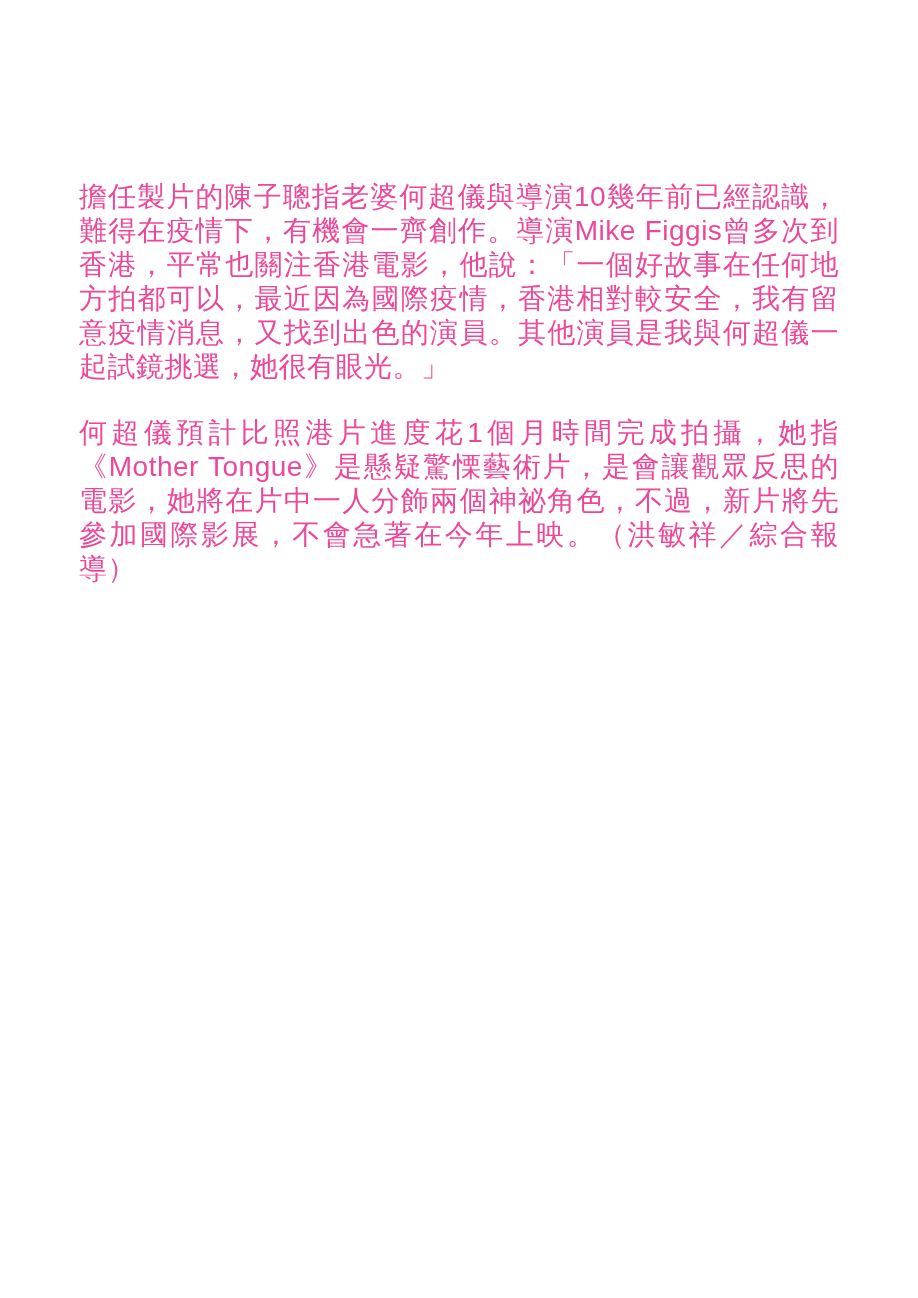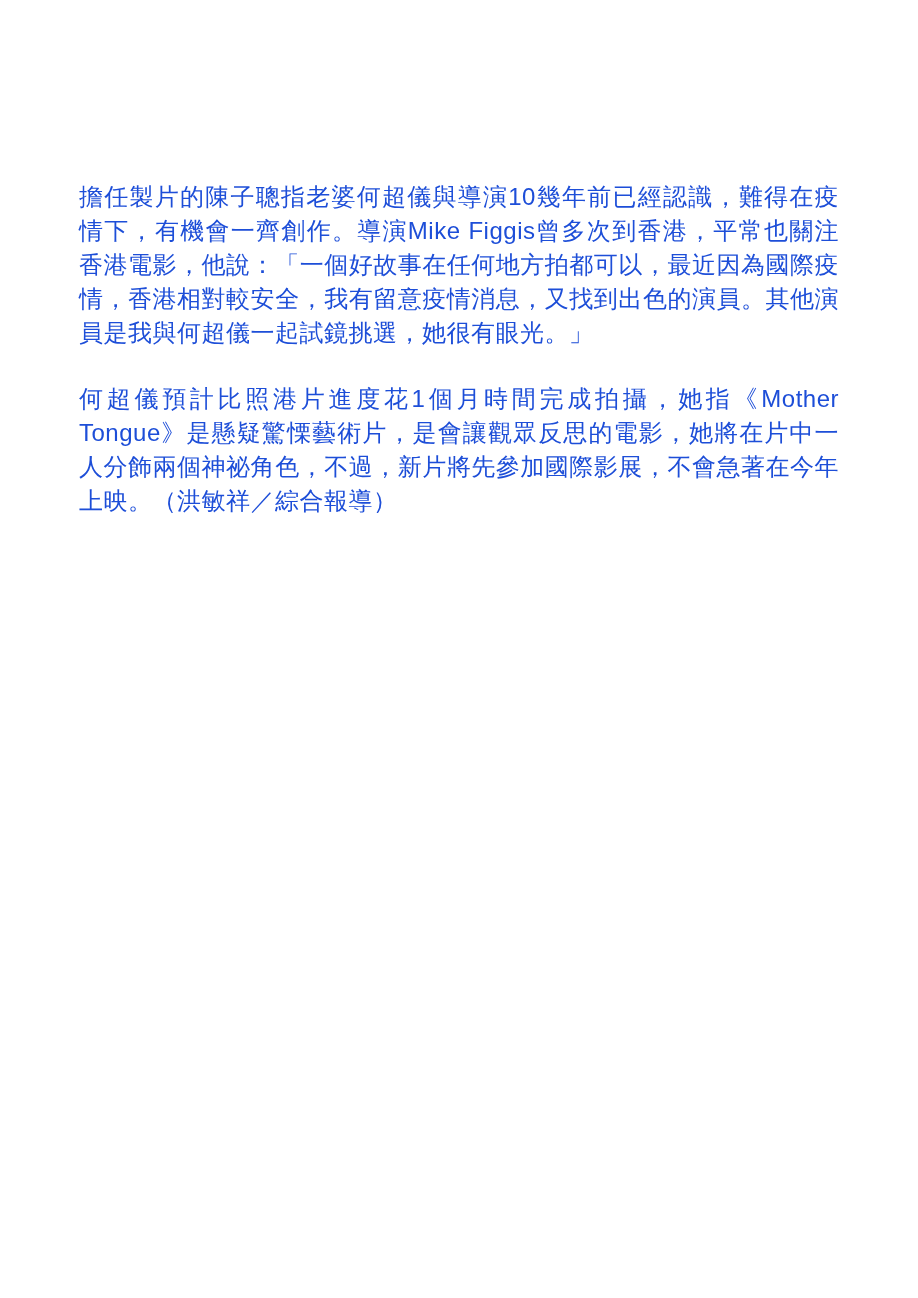--- a/index.html
+++ b/index.html
@@ -12,22 +12,22 @@
     height: 1298px;
     position: relative;
     font-family: "Liberation Sans", sans-serif;
     overflow: hidden;
   }
   .article-body {
     position: absolute;
     left: 79px;
     top: 180px;
     width: 760px;
-    color: #1d4ed8;
-    font-size: 24px;
+    color: #ec4899;
+    font-size: 28px;
     line-height: 34px;
     text-align: justify;
     letter-spacing: 0.5px;
   }
   .article-body p {
     margin: 0 0 32px 0;
     padding: 0;
   }
   .article-body p:last-child {
     margin-bottom: 0;

